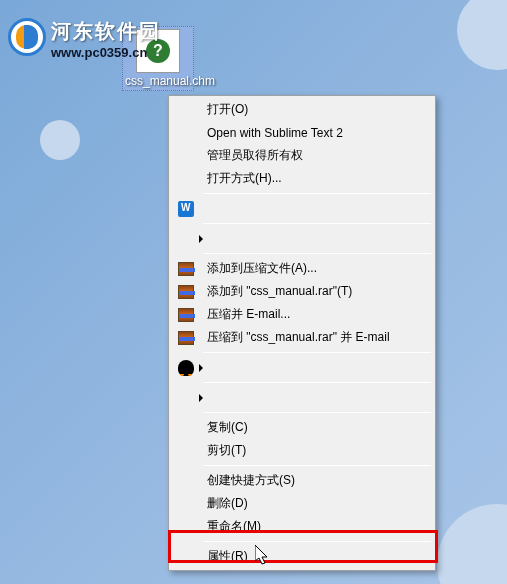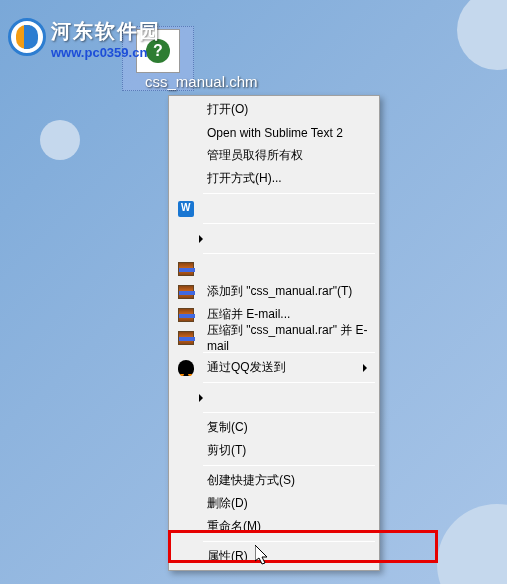--- a/index.html
+++ b/index.html
@@ -61,21 +61,21 @@
   margin-left: 5px;
 }
 .watermark-title {
   color: #fff;
   font-size: 20px;
   font-weight: bold;
   text-shadow: 1px 1px 2px rgba(0,0,0,0.5);
   letter-spacing: 2px;
 }
 .watermark-url {
-  color: #1d4ed8;
+  color: #0f172a;
   font-size: 13px;
   font-weight: bold;
 }
 
 .desktop-icon {
   position: absolute;
   top: 26px;
   left: 122px;
   width: 72px;
   text-align: center;
@@ -103,31 +103,30 @@
   align-items: center;
   justify-content: center;
 }
 .file-icon-question {
   color: #fff;
   font-size: 16px;
   font-weight: bold;
 }
 .icon-label {
   color: #fff;
-  font-size: 15px;
+  font-size: 12px;
   line-height: 13px;
   text-shadow: 1px 1px 2px rgba(0,0,0,0.7);
-  margin-left: 20px;
 }
 
 .context-menu {
   position: absolute;
   top: 95px;
   left: 168px;
-  width: 212px;
+  width: 268px;
   background: #f0f0f0;
   border: 1px solid #a0a0a0;
   box-shadow: 3px 3px 6px rgba(0,0,0,0.3);
   padding: 2px;
 }
 .menu-item {
   display: flex;
   align-items: center;
   height: 23px;
   padding: 0 4px 0 2px;
@@ -244,20 +243,21 @@
     <span class="menu-icon"></span>
     <span class="menu-arrow"></span>
   </div>
 
   <div class="separator"></div>
 
   <div class="menu-item">
     <span class="menu-icon">
         <span class="icon-rar" style="position:relative"></span>
       </span>
+    <span class="menu-text">添加到压缩文件(A)...</span>
   </div>
   <div class="menu-item">
     <span class="menu-icon">
         <span class="icon-rar" style="position:relative"></span>
       </span>
     <span class="menu-text">添加到 "css_manual.rar"(T)</span>
   </div>
   <div class="menu-item">
     <span class="menu-icon">
         <span class="icon-rar" style="position:relative"></span>
@@ -270,21 +270,20 @@
       </span>
     <span class="menu-text">压缩到 "css_manual.rar" 并 E-mail</span>
   </div>
 
   <div class="separator"></div>
 
   <div class="menu-item">
     <span class="menu-icon">
         <span class="icon-qq"></span>
       </span>
-    <span class="menu-text">通过QQ发送到</span>
     <span class="menu-arrow"></span>
   </div>
 
   <div class="separator"></div>
 
   <div class="menu-item">
     <span class="menu-icon"></span>
     <span class="menu-arrow"></span>
   </div>
 

